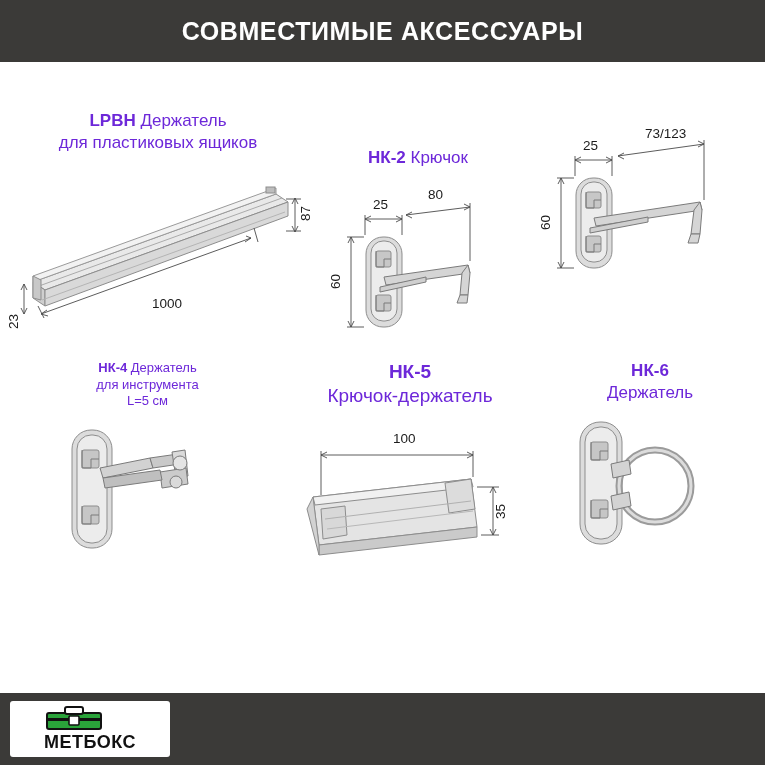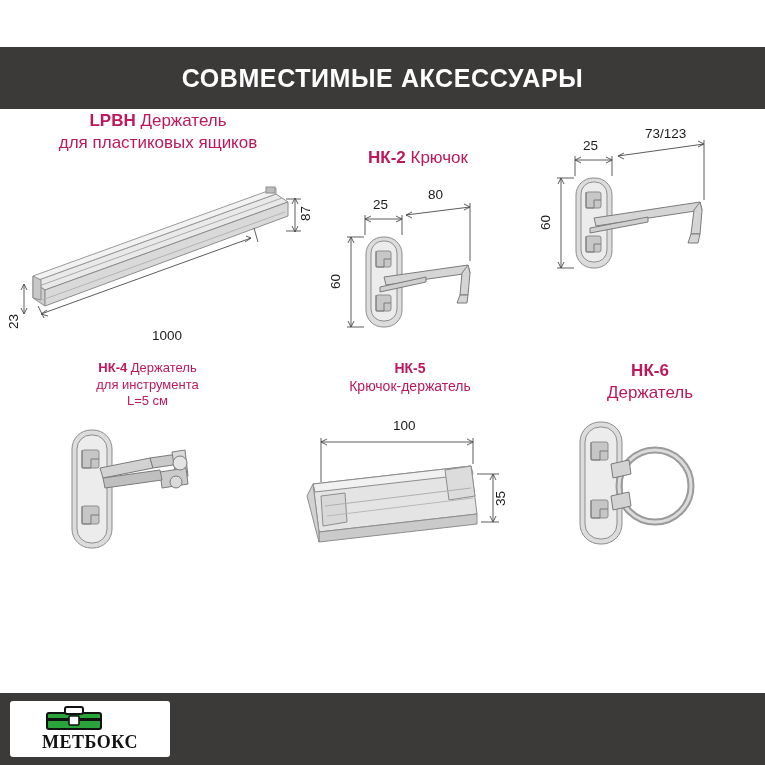--- a/index.html
+++ b/index.html
@@ -24,21 +24,20 @@
   
   .header {
     position: absolute;
     left: 0; top: 0;
     width: 765px;
     height: 62px;
     background: #3b3a38;
     display: flex;
     align-items: center;
     justify-content: center;
-    margin-top: 47px;
   }
   .header-title {
     color: #ffffff;
     font-size: 25px;
     font-weight: bold;
     letter-spacing: 0.6px;
     text-align: center;
   }
 
   
@@ -75,37 +74,36 @@
   }
   .logo-text {
     position: absolute;
     left: 0; bottom: 1px;
     width: 150px;
     text-align: center;
     font-size: 18px;
     font-weight: bold;
     color: #111;
     letter-spacing: 0.5px;
-    font-family: Liberation Serif, serif;
   }
 
   
   .content {
     position: absolute;
     left: 0; top: 62px;
     width: 765px;
     height: 631px;
   }
   .cell {
     position: absolute;
   }
   .cell-title {
     text-align: center;
     font-size: 17px;
-    color: #be185d;
+    color: #6d28d9;
     line-height: 1.28;
   }
   .cell-title b { font-weight: bold; }
   .dim-label {
     position: absolute;
     font-size: 13.5px;
     color: #1b1b1b;
     white-space: nowrap;
   }
   .vert {
@@ -174,21 +172,21 @@
             <line x1="278" y1="45" x2="293" y2="45"></line>
             <line x1="278" y1="77" x2="293" y2="77"></line>
           </g>
 
           <g stroke="#4a4a4a" stroke-width="0.9" fill="none">
             <line x1="16" y1="130" x2="16" y2="160"></line>
             <polyline points="13,136 16,130 19,136"></polyline>
             <polyline points="13,154 16,160 19,154"></polyline>
           </g>
         </svg>
-        <div class="dim-label" style="left:144px; top:142px;margin-top:32px;">1000</div>
+        <div class="dim-label" style="left:144px; top:142px;">1000</div>
         <div class="dim-label vert" style="left:290px; top:52px;">87</div>
         <div class="dim-label vert" style="left:-2px; top:160px;">23</div>
       </div>
     </div>
 
     <div class="cell" id="cell-hk2">
       <div class="cell-title">
         <span><b>НК-2</b><span> Крючок</span></span>
       </div>
 
@@ -309,21 +307,21 @@
             <path d="M150 62 L176 58 L178 74 L152 78 Z" fill="#cbcbcb"></path>
             <path d="M93 68 L150 60 L152 70 L95 78 Z" fill="#bfbfbf"></path>
             <circle cx="170" cy="53" r="7" fill="#e4e4e4"></circle>
             <circle cx="166" cy="72" r="6" fill="#dadada"></circle>
           </g>
         </svg>
       </div>
     </div>
 
     <div class="cell" id="cell-hk5">
-      <div class="cell-title" style="font-size:14px;">
+      <div class="cell-title" style="font-size:19px;">
         <b>НК-5</b><br>
         <span>Крючок-держатель</span>
       </div>
 
       <div class="fig-area" style="height:190px;">
         <svg width="250" height="190" viewBox="0 0 250 190">
 
           <g stroke="#8d8d8d" stroke-width="1">
             <polygon points="28,88 186,70 192,118 34,136" fill="#e4e4e4"></polygon>
             <polygon points="28,88 186,70 188,78 30,96" fill="#f1f1f1"></polygon>

